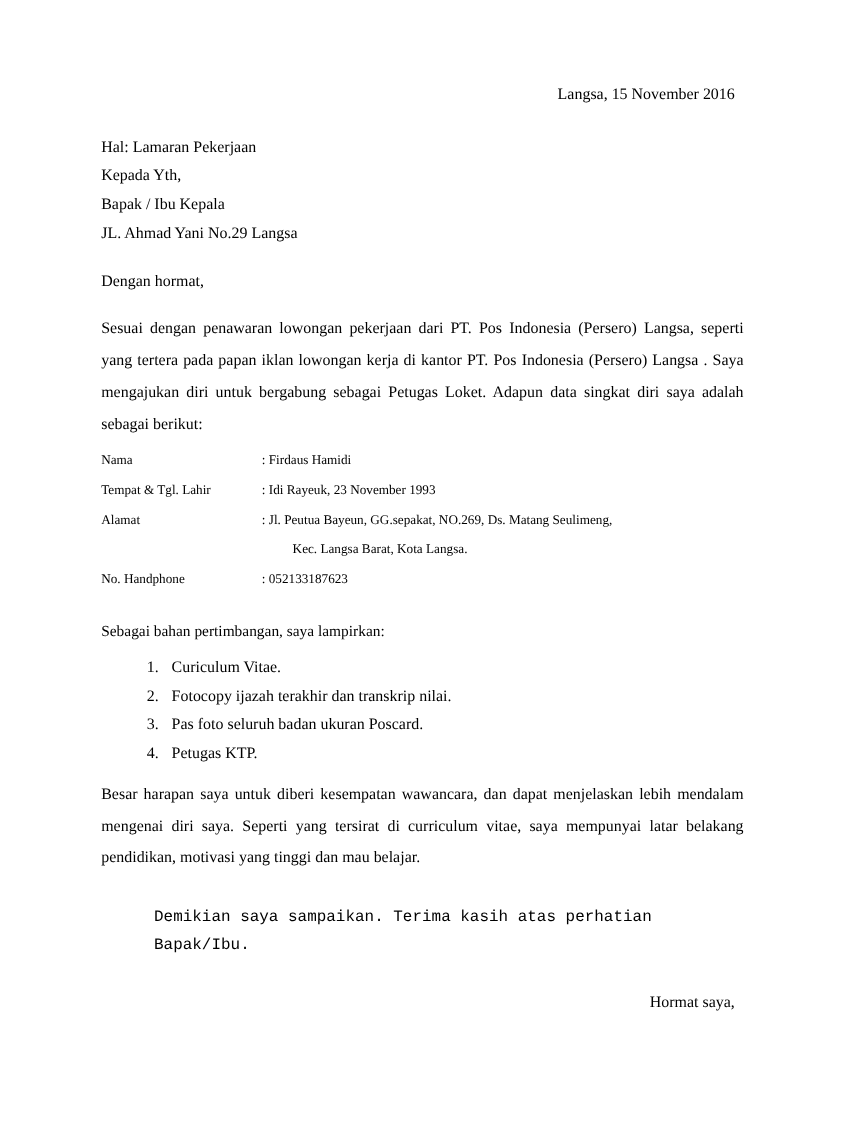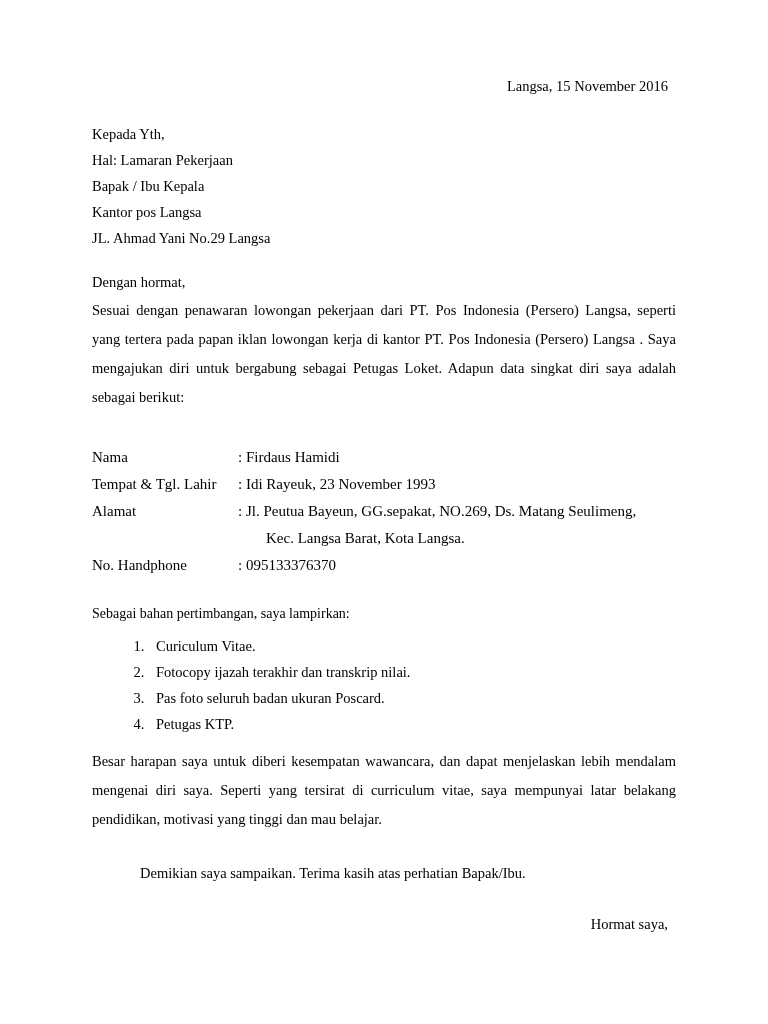--- a/index.html
+++ b/index.html
@@ -37,26 +37,26 @@
     height: 18px;
   }
   .salutation {
     font-size: 14.5px;
     line-height: 26px;
   }
   .para {
     font-size: 14.5px;
     line-height: 29px;
     text-align: justify;
-    margin-top: 1px;
+    margin-top: 16px;
   }
   .data-table {
-    margin-top: 32px;
+    margin-top: 4px;
     border-collapse: collapse;
-    font-size: 15px;
+    font-size: 12px;
   }
   .data-table td {
     padding: 0;
     line-height: 27px;
     vertical-align: top;
   }
   .data-table td.label {
     width: 146px;
     white-space: nowrap;
   }
@@ -84,39 +84,39 @@
     font-size: 14.5px;
     line-height: 29px;
     text-align: justify;
     margin-top: 10px;
   }
   .thanks {
     font-size: 14.5px;
     margin-top: 26px;
     margin-left: 48px;
     line-height: 26px;
+    font-family: Liberation Mono, monospace;
   }
   .sign-off {
     font-size: 14.5px;
     text-align: right;
     margin-top: 30px;
     margin-right: 8px;
   }
 </style>
 </head>
 <body>
 
 <div class="page">
 
   <div class="date-line">Langsa, 15 November 2016</div>
 
+  <div class="addr-line">Hal: Lamaran Pekerjaan</div>
   <div class="addr-line">Kepada Yth,</div>
-  <div class="addr-line">Hal: Lamaran Pekerjaan</div>
   <div class="addr-line">Bapak / Ibu Kepala</div>
-  <div class="addr-line">Kantor pos Langsa</div>
   <div class="addr-line">JL. Ahmad Yani No.29 Langsa</div>
 
   <div class="block-gap"></div>
 
   <div class="salutation">Dengan hormat,</div>
 
   <div class="para">Sesuai dengan penawaran lowongan pekerjaan dari PT. Pos Indonesia (Persero) Langsa, seperti yang tertera pada papan iklan lowongan kerja di kantor PT. Pos Indonesia (Persero) Langsa . Saya mengajukan diri untuk bergabung sebagai Petugas Loket. Adapun data singkat diri saya adalah sebagai berikut:</div>
 
   <table class="data-table">
     <tbody>
@@ -131,21 +131,21 @@
       <tr>
         <td class="label">Alamat</td>
         <td class="value">: Jl. Peutua Bayeun, GG.sepakat, NO.269, Ds. Matang Seulimeng,</td>
       </tr>
       <tr>
         <td class="label"></td>
         <td class="value value-indent">Kec. Langsa Barat, Kota Langsa.</td>
       </tr>
       <tr>
         <td class="label">No. Handphone</td>
-        <td class="value">: 095133376370</td>
+        <td class="value">: 052133187623</td>
       </tr>
     </tbody>
   </table>
 
   <div class="list-intro">Sebagai bahan pertimbangan, saya lampirkan:</div>
 
   <ol class="items">
     <li>Curiculum Vitae.</li>
     <li>Fotocopy ijazah terakhir dan transkrip nilai.</li>
     <li>Pas foto seluruh badan ukuran Poscard.</li>

